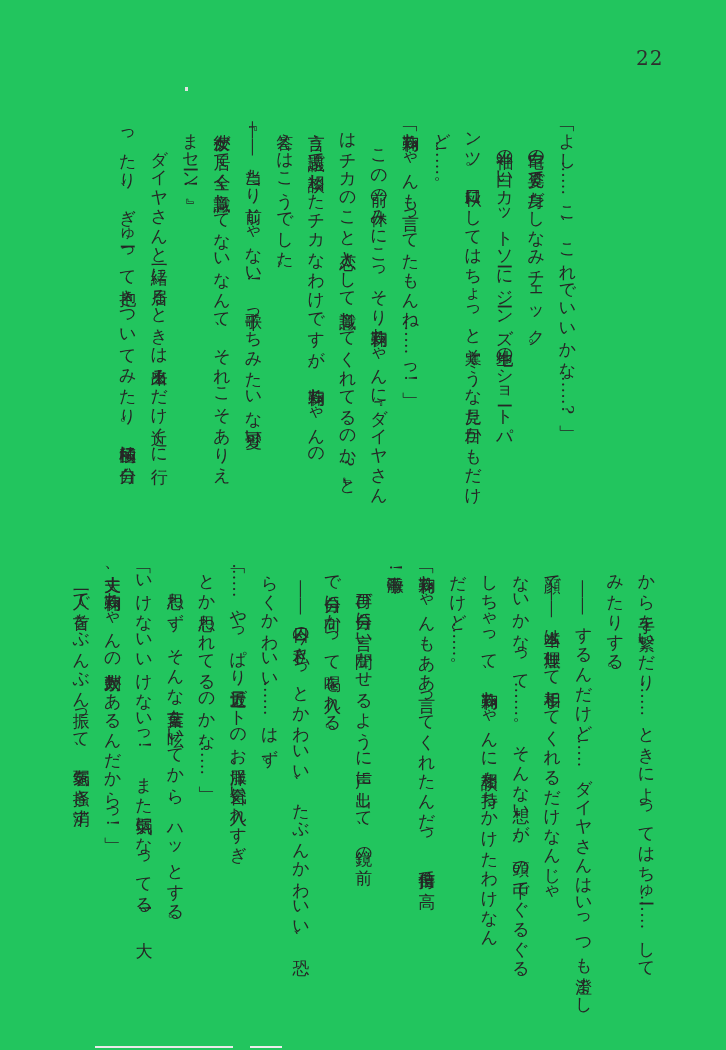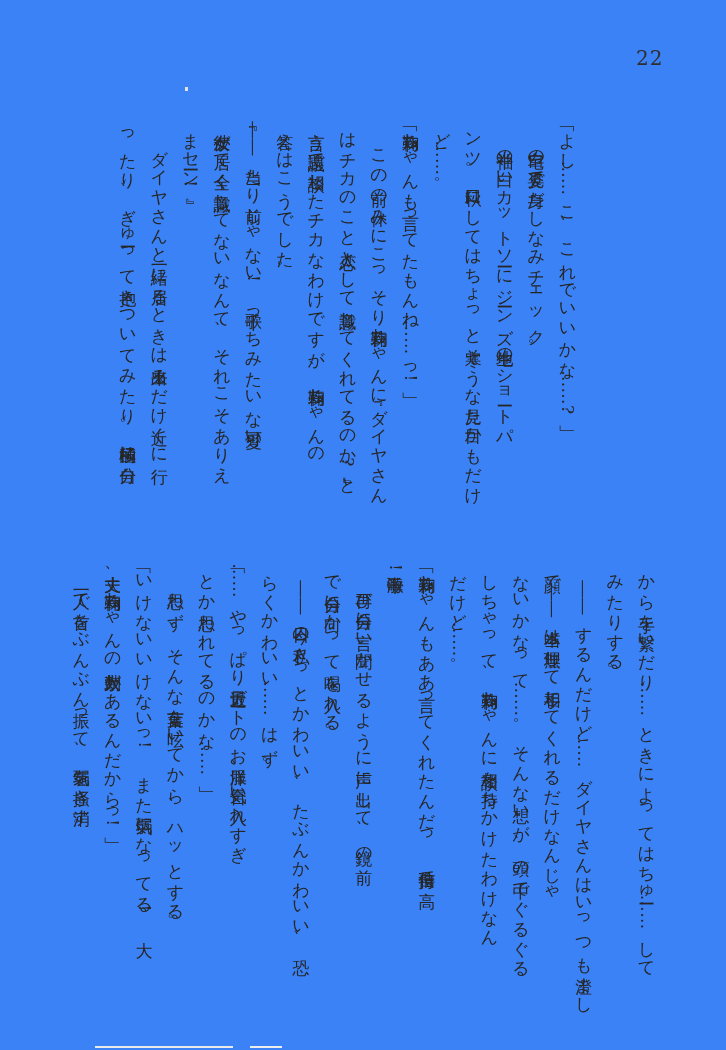--- a/index.html
+++ b/index.html
@@ -4,21 +4,21 @@
 <style>
   html, body {
     margin: 0;
     padding: 0;
     background: #ffffff;
   }
   .page {
     position: relative;
     width: 726px;
     height: 1050px;
-    background: #3b82f6;
+    background: #22c55e;
     font-family: "DejaVu Serif", "Liberation Serif", serif;
     color: #262626;
     overflow: hidden;
   }
   .page-number {
     position: absolute;
     top: 46px;
     left: 636px;
     font-size: 20px;
     letter-spacing: 1px;

